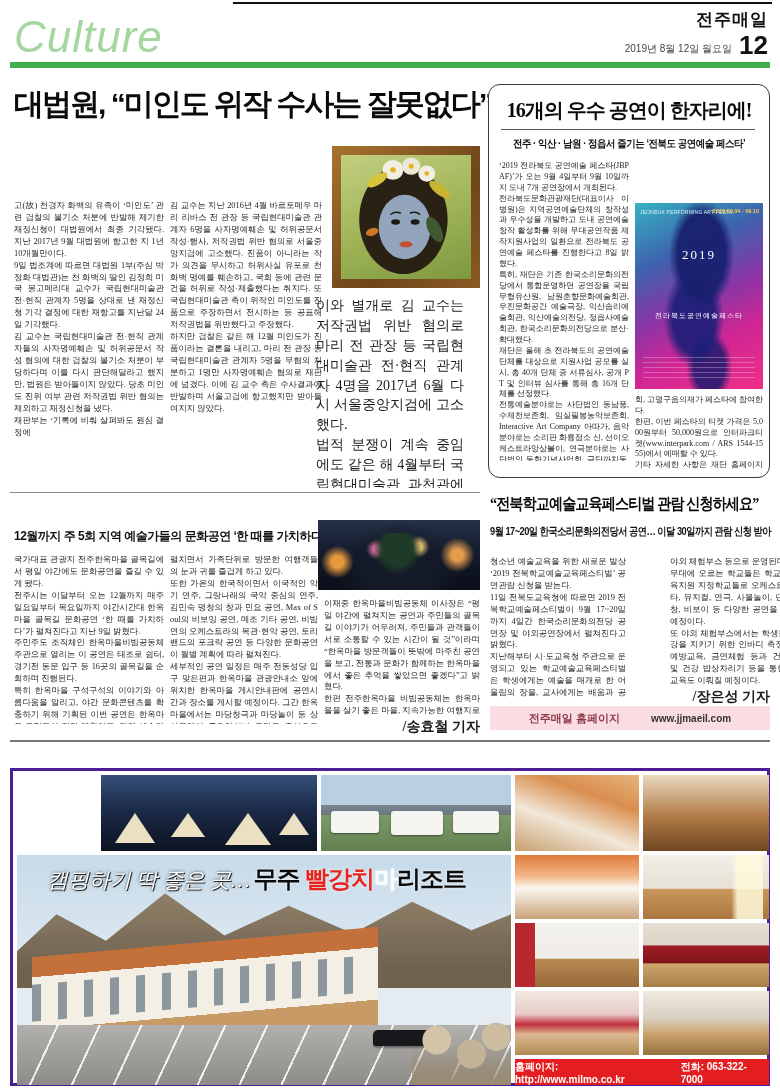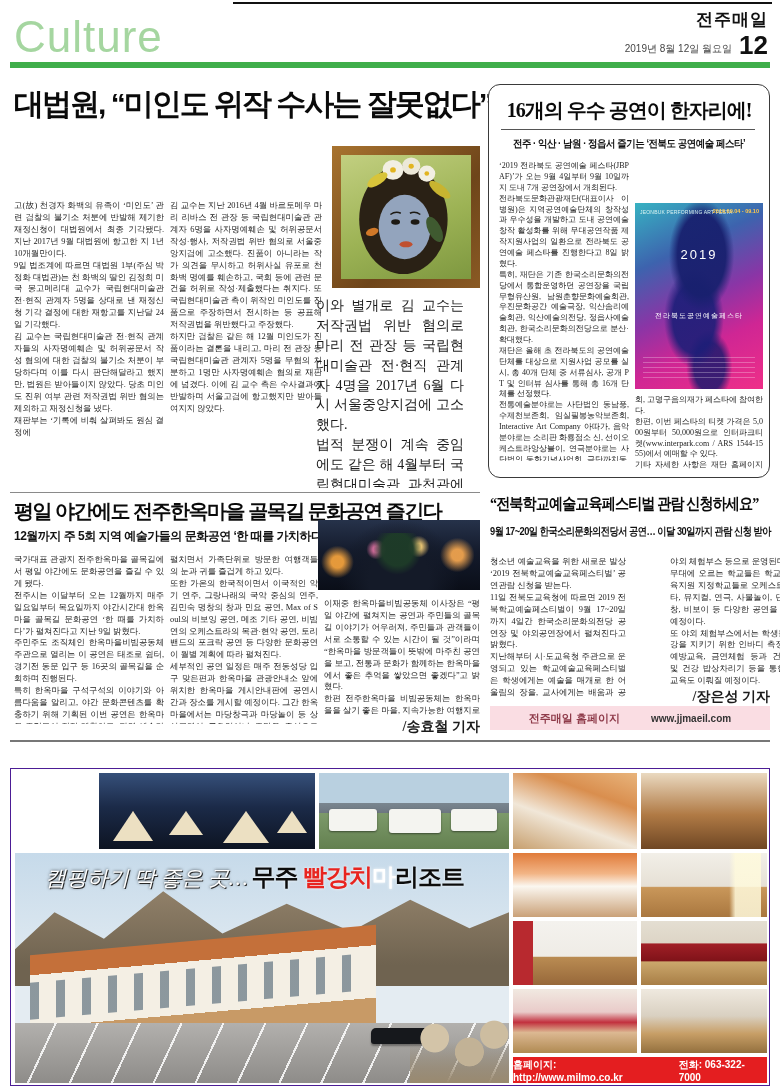--- a/index.html
+++ b/index.html
@@ -4,21 +4,21 @@
 <style>
   * { box-sizing: border-box; margin: 0; padding: 0; }
   html,body { background:#fff; }
   body { width:780px; height:1091px; position:relative; overflow:hidden;
          font-family:"Liberation Serif", serif; color:#111; }
   .abs { position:absolute; }
 
   
   .topline { left:233px; top:2px; width:539px; height:2px; background:#111; }
   .culture { left:14px; top:12px; font-family:"Liberation Sans",sans-serif;
-             font-size:44px; font-weight:500; color:#a5d6a0; letter-spacing:1px; }
+             font-style:italic; font-size:44px; font-weight:500; color:#a5d6a0; letter-spacing:1px; }
   .masthead { right:12px; top:8px; font-family:"Liberation Sans",sans-serif;
               font-size:17px; font-weight:bold; letter-spacing:1px; }
   .dateline { right:48px; top:42px; font-size:10px; color:#444; font-family:"Liberation Sans",sans-serif; }
   .pagenum  { right:12px; top:30px; font-size:26px; font-weight:bold; font-family:"Liberation Sans",sans-serif; }
   .greenrule{ left:10px; top:62px; width:760px; height:6px; background:#3fae4b; }
 
   
   .col { position:absolute; font-size:8.4px; line-height:1.42; text-align:justify;
          word-break:break-all; white-space:pre-line; overflow:hidden; color:#1b1b1b; }
   .byline { position:absolute; font-size:14px; font-weight:bold; text-align:right; color:#1b1b1b; }
@@ -68,21 +68,21 @@
   .poster .plume { position:absolute; inset:0;
       background-image:
         radial-gradient(ellipse 34% 40% at 52% 28%, rgba(24,32,110,.95) 0 55%, transparent 75%),
         radial-gradient(ellipse 30% 34% at 46% 62%, rgba(28,30,120,.9) 0 55%, transparent 78%),
         radial-gradient(ellipse 24% 26% at 58% 88%, rgba(30,26,110,.85) 0 50%, transparent 75%); }
   .poster .en { position:absolute; left:5px; top:6px; font-size:5px; color:#d9f2f2;
                 font-family:"Liberation Sans",sans-serif; letter-spacing:.2px; }
   .poster .dates { position:absolute; right:4px; top:5px; font-size:5.5px; color:#ffc84d;
                 font-family:"Liberation Sans",sans-serif; font-weight:bold; }
   .poster .year { position:absolute; left:0; top:44px; width:100%; text-align:center;
-                font-size:13px; color:#fff; font-family:Liberation Sans, sans-serif; letter-spacing:2px; }
+                font-size:13px; color:#fff; font-family:Liberation Serif, serif; letter-spacing:2px; }
   .poster .logo { position:absolute; left:50%; top:64px; transform:translateX(-50%);
                 border:2px solid #fff; padding:2px 9px; font-size:23px; font-weight:900;
                 color:#fff; font-family:"Liberation Sans",sans-serif; letter-spacing:1px; }
   .poster .kr  { position:absolute; left:0; top:108px; width:100%; text-align:center;
                 font-size:7px; color:#fff; font-family:"Liberation Sans",sans-serif; letter-spacing:1px; }
   .poster .fineprint { position:absolute; left:8px; right:8px; bottom:8px; height:24px;
                 background:repeating-linear-gradient(180deg, rgba(255,255,255,.55) 0 1px, transparent 1px 5px); opacity:.5; }
 
   
   .a-school { left:490px; top:494px; width:280px; height:210px; }
@@ -95,21 +95,21 @@
   
   .sitebanner { left:490px; top:706px; width:280px; height:24px; background:#fadde3;
                 display:flex; align-items:center; justify-content:center; gap:31px;
                 font-family:"Liberation Sans",sans-serif; }
   .sitebanner .lbl { font-size:11px; font-weight:bold; color:#8e3a49; }
   .sitebanner .url { font-size:10px; font-weight:bold; color:#333; }
 
   .divider-full { left:10px; top:740px; width:760px; height:2px; background:#777; }
 
   
-  .ad { left:10px; top:768px; width:760px; height:318px; border:1px solid #4c1d95; background:#fff; }
+  .ad { left:10px; top:768px; width:760px; height:318px; border:3px solid #4c1d95; background:#fff; }
   .ph { position:absolute; overflow:hidden; }
   .ph-tents   { left:88px;  top:4px; width:216px; height:76px;
                 background:linear-gradient(180deg,#36507a 0%,#1b2a48 45%,#0d1422 100%); }
   .ph-tents .t { position:absolute; width:40px; height:30px; background:#ece0c2;
                 clip-path:polygon(50% 0,100% 100%,0 100%);
                 box-shadow:0 0 10px 2px rgba(255,190,90,.5); }
   .ph-rv      { left:308px; top:4px; width:190px; height:76px;
                 background:linear-gradient(180deg,#b9d0e0 0%,#b9d0e0 40%,#79858f 40%,#6d7781 52%,#7d9a6b 52%,#63804f 100%); }
   .ph-rv .rv  { position:absolute; background:#f4f4f0; border-radius:3px; box-shadow:0 1px 2px rgba(0,0,0,.45); }
 
@@ -205,21 +205,20 @@
  재판부는 ‘기록에 비춰 살펴봐도 원심 결정에</div>
   <div class="col" style="left:156px; top:116px; width:152px; height:276px;">김 교수는 지난 2016년 4월 바르토메우 마리 리바스 전 관장 등 국립현대미술관 관계자 6명을 사자명예훼손 및 허위공문서 작성·행사, 저작권법 위반 혐의로 서울중앙지검에 고소했다. 진품이 아니라는 작가 의견을 무시하고 허위사실 유포로 천 화백 명예를 훼손하고, 국회 등에 관련 문건을 허위로 작성·제출했다는 취지다. 또 국립현대미술관 측이 위작인 미인도를 진품으로 주장하면서 전시하는 등 공표해 저작권법을 위반했다고 주장했다.
  하지만 검찰은 같은 해 12월 미인도가 진품이라는 결론을 내리고, 마리 전 관장 등 국립현대미술관 관계자 5명을 무혐의 처분하고 1명만 사자명예훼손 혐의로 재판에 넘겼다. 이에 김 교수 측은 수사결과에 반발하며 서울고검에 항고했지만 받아들여지지 않았다.</div>
   <div class="col" style="left:302px; top:212px; width:148px; height:192px; font-size:14px;">이와 별개로 김 교수는 저작권법 위반 혐의로 마리 전 관장 등 국립현대미술관 전·현직 관계자 4명을 2017년 6월 다시 서울중앙지검에 고소했다.
  법적 분쟁이 계속 중임에도 같은 해 4월부터 국립현대미술관 과천관에서 위작 미인도를 공개 전시하면서 천 화백의 작품처럼 인식하게 하는 등 저작권법을 위반했다는 것이다.
  하지만 검찰은 지난해 6월 미인도 작품의 진위 여부와는 상관없이 혐의가 없다며 각하 처분했다. 미인도 주변이나 전시장 내에 작품 작가가 누구인지 따로 표시된 곳이 없고, ‘진위 여부 등에 관한 논란이 지속되고 있는 작품’이라고 소개하며 공개 취지를 밝히는 등 별도의 표시 없이 미인도 작품 자체를 전시했다며 무혐의로 판단했다. /뉴시스</div>
 </div>
 <div class="abs divider-left"></div>
 
 <div class="abs a-hanok">
-  <div class="hl">평일 야간에도 전주한옥마을 골목길 문화공연 즐긴다</div>
   <div class="sub">12월까지 주 5회 지역 예술가들의 문화공연 ‘한 때를 가치하다’ 펼쳐져</div>
   <div class="hanok-photo">
     <div class="glow"></div>
     <div class="tree"></div>
   </div>
   <div class="col" style="left:0; top:56px; width:150px; height:170px;"> 국가대표 관광지 전주한옥마을 골목길에서 평일 야간에도 문화공연을 즐길 수 있게 됐다.
  전주시는 이달부터 오는 12월까지 매주 일요일부터 목요일까지 야간시간대 한옥마을 골목길 문화공연 ‘한 때를 가치하다’가 펼쳐진다고 지난 9일 밝혔다.
  주민주도 조직체인 한옥마을비빔공동체 주관으로 열리는 이 공연은 태조로 쉼터, 경기전 동문 입구 등 16곳의 골목길을 순회하며 진행된다.
  특히 한옥마을 구석구석의 이야기와 아름다움을 알리고, 야간 문화콘텐츠를 확충하기 위해 기획된 이번 공연은 한옥마을 주민들이 직접 계획하고, 지역 예술가들과 만남을 통해 준비과정을 거쳐 의미를 더했다.
  8월의 경우 ‘모깃불 필 무렵’을 주제로 동학혁명기념관 앞에서 마임 공연, 실개천 쉼터에서 어쿠스틱밴드 검은바나나의 노래 공연을</div>

